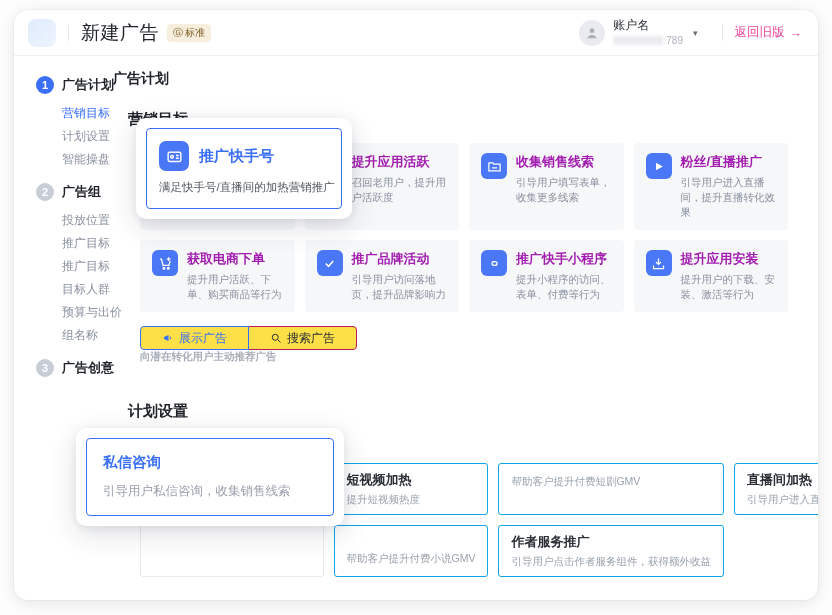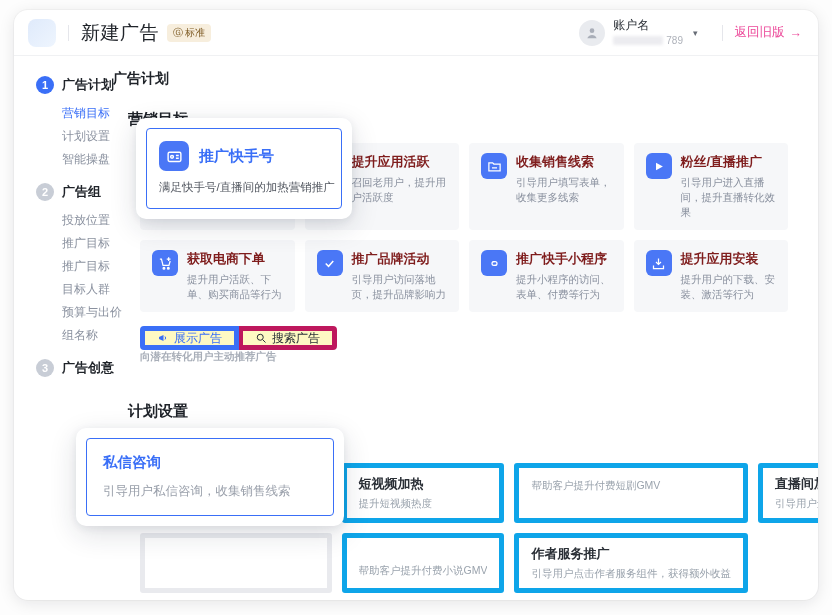--- a/index.html
+++ b/index.html
@@ -37,33 +37,33 @@
   .subs div { font-size:12px; color:#8a919f; line-height:23px; cursor:pointer; white-space:nowrap; }
   .subs div.active { color:#3a6ff7; }
   .main { flex:1; padding:14px 20px 0 3px; }
   .page-title { font-size:14px; font-weight:bold; color:#1f2329; margin-bottom:22px; }
   .sec-title { font-size:15px; font-weight:bold; color:#1f2329; margin:0 0 14px 15px; }
   .sec-content { margin-left:27px; }
   
   .grid4 { display:grid; grid-template-columns:repeat(4,1fr); gap:10px; width:648px; }
   .obj-card { background:#f6f7f9; border-radius:4px; padding:10px 12px; min-height:58px; display:flex; gap:9px; cursor:pointer; }
   .obj-icon { width:26px; height:26px; border-radius:6px; background:#4a77f6; display:flex; align-items:center; justify-content:center; flex-shrink:0; }
-  .obj-txt .t { font-size:13px; font-weight:bold; color:#7f1d1d; margin-bottom:4px; white-space:nowrap; }
+  .obj-txt .t { font-size:13px; font-weight:bold; color:#a21caf; margin-bottom:4px; white-space:nowrap; }
   .obj-txt .d { font-size:10.5px; color:#8a919f; line-height:15px; }
   
   .adtype-row { display:flex; margin-top:14px; }
-  .adtype { display:inline-flex; align-items:center; gap:5px; height:24px; padding:0 12px; font-size:12px; background:#fef9c3; border:5px solid #be185d; color:#2a2f36; cursor:pointer; }
+  .adtype { display:inline-flex; align-items:center; gap:5px; height:24px; padding:0 21px; font-size:12px; background:#fde047; border:1px solid #be185d; color:#2a2f36; cursor:pointer; }
   .adtype.first { border-radius:4px 0 0 4px; }
   .adtype.last { border-radius:0 4px 4px 0; margin-left:-1px; }
   .adtype.on { border-color:#3a6ff7; color:#3a6ff7; position:relative; z-index:2; }
   .hint { font-size:10.5px; color:#a8aeb8; margin-top:0;font-weight:bold; }
   
   .plan-title { margin-top:38px; }
   .scene-label { font-size:13px; font-weight:bold; color:#1f2329; margin:0 0 10px 27px; }
-  .scene-card { background:#fff; border:5px solid #0ea5e9; border-radius:3px; padding:7px 12px; min-height:40px; cursor:pointer; }
+  .scene-card { background:#fff; border:1px solid #0ea5e9; border-radius:3px; padding:7px 12px; min-height:40px; cursor:pointer; }
   .scene-card .t { font-size:13px; font-weight:bold; color:#2a2f36; min-height:15px; white-space:nowrap; }
   .scene-card .d { font-size:10.5px; color:#9aa3ad; margin-top:4px; white-space:nowrap; overflow:hidden; }
   .scene-card.sel { border-color:#3a6ff7; }
   .scene-card.sel .t { color:#3a6ff7; }
   .scene-card.ghost { border-color:#e9eaee; }
   .cell-empty { visibility:hidden; }
   
   .popup { position:absolute; background:#fff; border-radius:10px; box-shadow:0 8px 28px rgba(25,35,60,.14), 0 2px 8px rgba(25,35,60,.08); padding:10px; z-index:6; }
   .popup1 { left:92px; top:108px; width:216px;margin-left:30px; }
   .popup-card { border:1.5px solid #3a6ff7; border-radius:4px; padding:12px 12px 13px; background:#fff; }

